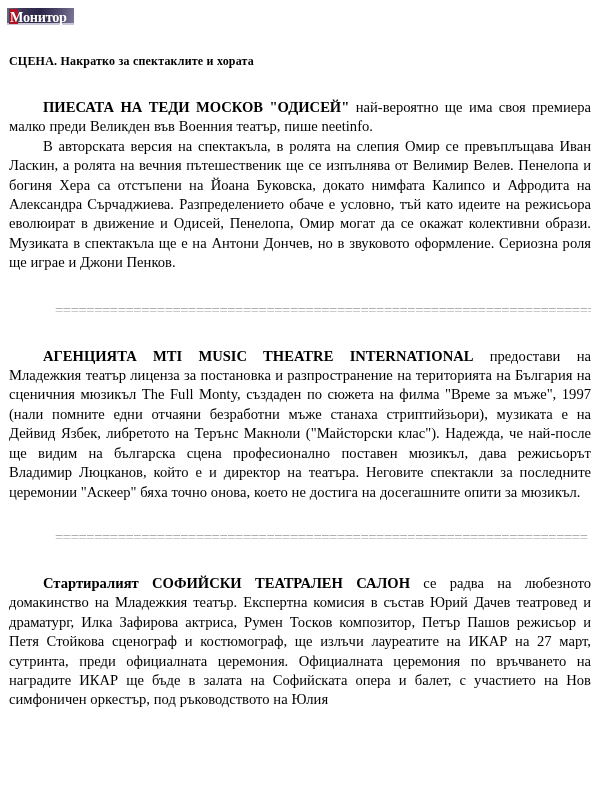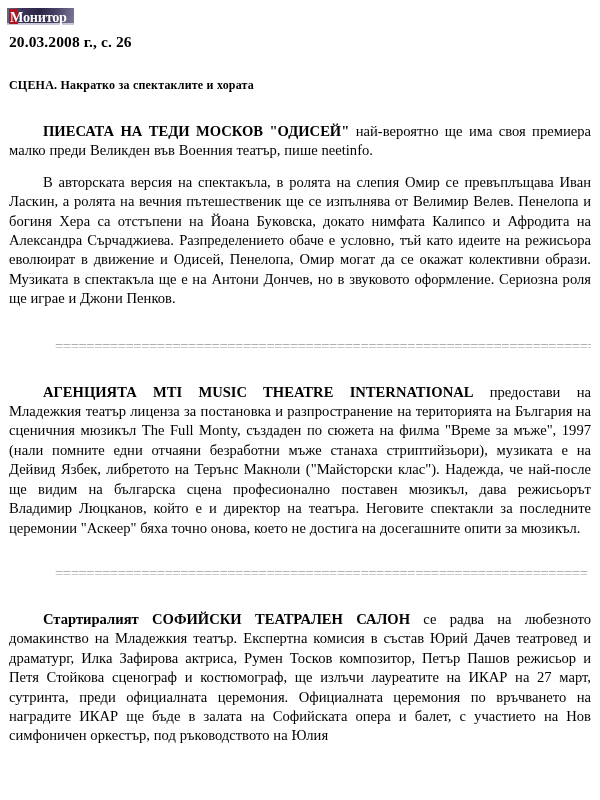--- a/index.html
+++ b/index.html
@@ -101,21 +101,21 @@
     text-indent: 34px;
     margin: 0;
     padding: 0;
     hyphens: none;
     word-spacing: 0.2px;
   }
   .para .lead {
     font-weight: bold;
   }
   .para.p1 { margin-top: 27px; }
-  .para.p2 { margin-top: 12px; }
+  .para.p2 { margin-top: 0px; }
 
   
   .sep {
     font-family: "Liberation Serif", "DejaVu Serif", serif;
     font-size: 14.6px;
     line-height: 19px;
     color: #9a9a9a;
     letter-spacing: -0.4px;
     white-space: nowrap;
     overflow: hidden;
@@ -130,21 +130,20 @@
 
 <div class="page">
 
   <div class="masthead">
     <span class="logo">
       <span class="logo-red"></span>
       <span class="logo-text">Монитор</span>
     </span>
   </div>
 
-  <div class="dateline">20.03.2008 г., с. 26</div>
 
   <div class="section-title">СЦЕНА. Накратко за спектаклите и хората</div>
 
   <div class="article">
 
     <p class="para p1"><span class="lead">ПИЕСАТА НА ТЕДИ МОСКОВ "ОДИСЕЙ"</span><span> най-вероятно ще има своя премиера малко преди Великден във Военния театър, пише neetinfo.</span></p>
 
     <p class="para p2">В авторската версия на спектакъла, в ролята на слепия Омир се превъплъщава Иван Ласкин, а ролята на вечния пътешественик ще се изпълнява от Велимир Велев. Пенелопа и богиня Хера са отстъпени на Йоана Буковска, докато нимфата Калипсо и Афродита   на Александра Сърчаджиева. Разпределението обаче е условно, тъй като идеите на режисьора еволюират в движение и Одисей, Пенелопа, Омир могат да се окажат колективни образи. Музиката в спектакъла ще е на Антони Дончев, но в звуковото оформление. Сериозна роля ще играе и Джони Пенков.</p>
 
     <div class="sep s1">=====================================================================</div>

